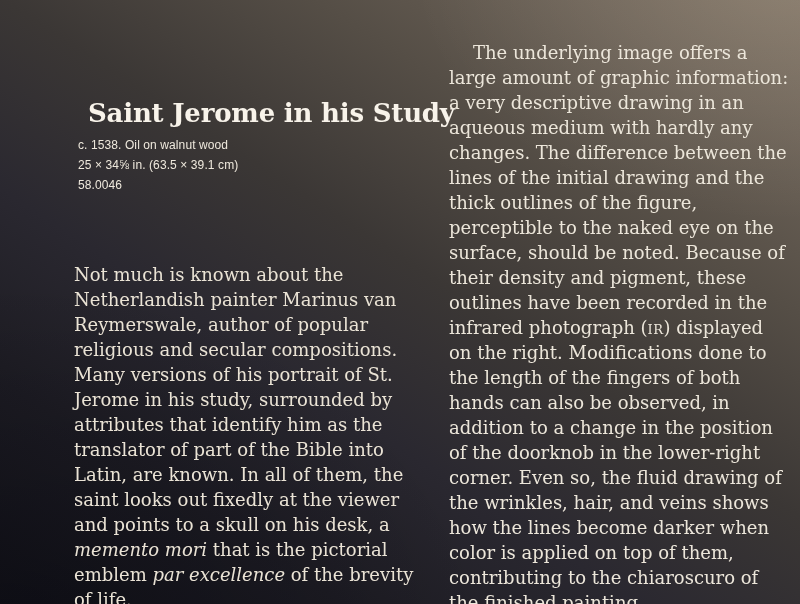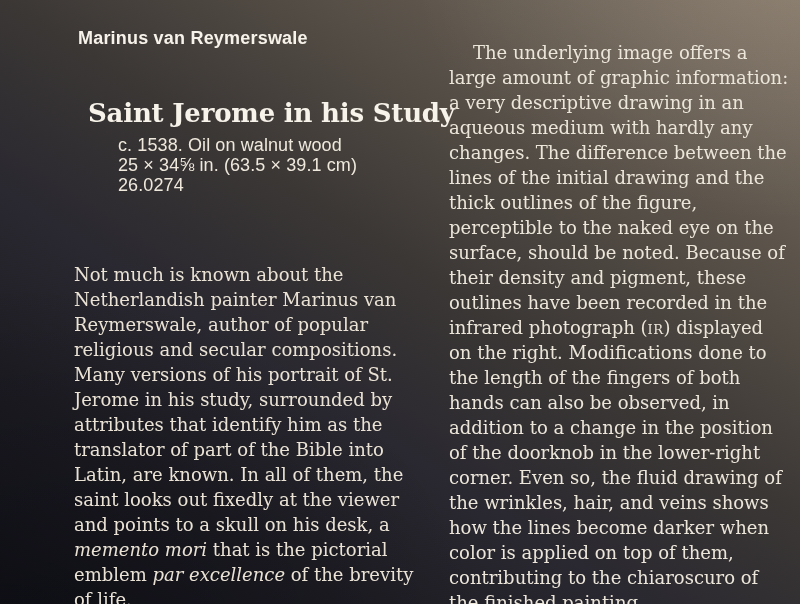--- a/index.html
+++ b/index.html
@@ -62,25 +62,24 @@
     font-size: 26px;
     letter-spacing: -0.2px;
     color: #f8f3ea;
   }
 
   .tombstone {
     position: absolute;
     left: 78px;
     top: 135px;
     font-family: "Liberation Sans", sans-serif;
-    font-size: 18px;
+    font-size: 12px;
     line-height: 20px;
     letter-spacing: 0.1px;
     color: #efe9dd;
-    margin-left: 40px;
   }
 
   .para {
     position: absolute;
     margin: 12px;
     font-family: "DejaVu Serif", serif;
     font-size: 18px;
     line-height: 25px;
     color: #eae3d5;
     text-align: left;
@@ -105,28 +104,27 @@
   .seg-smallcaps {
     font-variant: small-caps;
     letter-spacing: 0.5px;
   }
 </style>
 </head>
 <body>
 
 <div class="photo">
 
-  <div class="artist">Marinus van Reymerswale</div>
 
 
   <h1 class="title">Saint Jerome in his Study</h1>
 
   <div class="tombstone">
     <div>c. 1538. Oil on walnut wood</div>
     <div>25 × 34⅝ in. (63.5 × 39.1 cm)</div>
-    <div>26.0274</div>
+    <div>58.0046</div>
   </div>
 
   <p class="para para-left"><span>Not much is known about the Netherlandish painter Marinus van Reymerswale, author of popular religious and secular compositions. Many versions of his portrait of St. Jerome in his study, surrounded by attributes that identify him as the translator of part of the Bible into Latin, are known. In all of them, the saint looks out fixedly at the viewer and points to a skull on his desk, a </span><span class="seg-italic">memento mori</span><span> that is the pictorial emblem </span><span class="seg-italic">par excellence</span><span> of the brevity of life.</span></p>
 
   <p class="para para-right"><span>The underlying image offers a large amount of graphic information: a very descriptive drawing in an aqueous medium with hardly any changes. The difference between the lines of the initial drawing and the thick outlines of the figure, perceptible to the naked eye on the surface, should be noted. Because of their density and pigment, these outlines have been recorded in the infrared photograph (</span><span class="seg-smallcaps">ir</span><span>) displayed on the right. Modifications done to the length of the fingers of both hands can also be observed, in addition to a change in the position of the doorknob in the lower-right corner. Even so, the fluid drawing of the wrinkles, hair, and veins shows how the lines become darker when color is applied on top of them, contributing to the chiaroscuro of the finished painting.</span></p>
 
 </div>
 
 </body></html>

